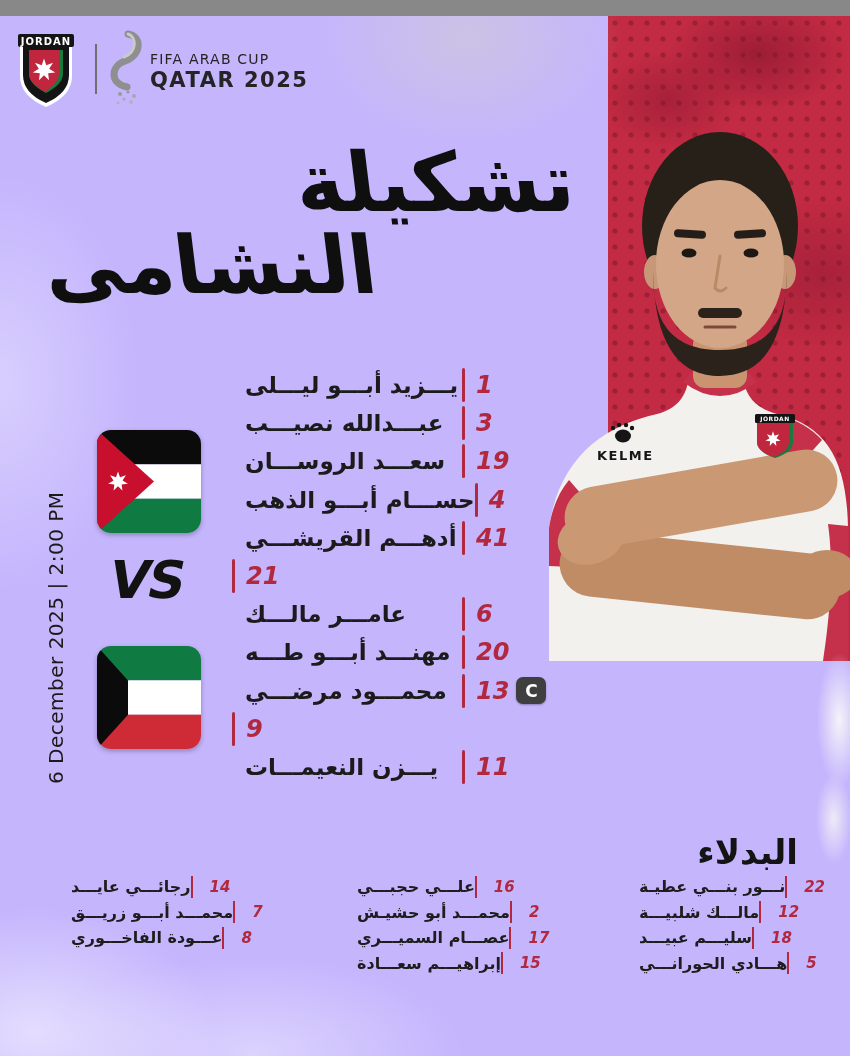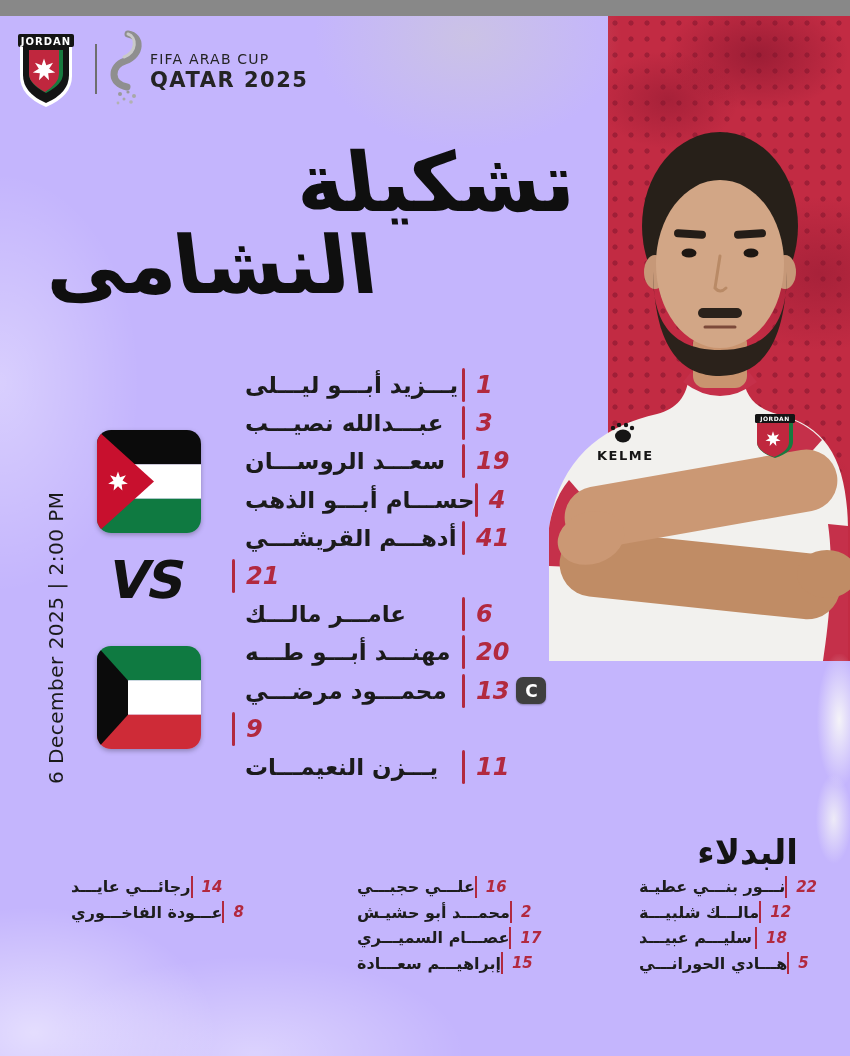--- a/index.html
+++ b/index.html
@@ -57,21 +57,21 @@
   .cap-badge{width:30px;height:27px;background:#3f3f3f;border-radius:7px;color:#fff;
     font-size:17px;font-weight:bold;font-style:normal;display:flex;align-items:center;justify-content:center;
     box-shadow:0 1px 2px rgba(0,0,0,.3);}
   
   .subs-heading{right:52px;top:816px;font-size:34px;font-weight:800;color:#141414;z-index:7;direction:rtl;}
   .subs-col{top:858px;width:178px;z-index:7;}
   .sb-row{display:flex;align-items:center;height:25.5px;}
   .sb-name{flex:1;direction:rtl;text-align:left;padding-left:9px;font-size:16px;font-weight:600;
     color:#1d1d1d;white-space:nowrap;}
   .sb-line{width:2px;height:22px;background:#b2293f;flex:none;}
-  .sb-num{width:42px;flex:none;padding-left:9px;font-size:15px;font-weight:800;font-style:italic;color:#b2293f;}
+  .sb-num{width:42px;flex:none;padding-left:17px;font-size:15px;font-weight:800;font-style:italic;color:#b2293f;}
   .col1{left:630px;} .col2{left:348px;} .col3{left:62px;}
   .player-photo{left:535px;top:80px;width:315px;height:565px;z-index:4;}
 </style>
 </head>
 <body>
 
 <div class="poster">
 
   <div class="abs red-band"></div>
 
@@ -309,19 +309,24 @@
     </div>
   </div>
 
   <div class="abs subs-col col3">
     <div class="sb-row">
       <div class="sb-name">رجائـــي عايـــد</div>
       <div class="sb-line"></div>
       <div class="sb-num">14</div>
     </div>
     <div class="sb-row">
+      <div class="sb-name">محمـــد أبـــو زريـــق</div>
+      <div class="sb-line"></div>
+      <div class="sb-num">7</div>
+    </div>
+    <div class="sb-row">
       <div class="sb-name">عـــودة الفاخـــوري</div>
       <div class="sb-line"></div>
       <div class="sb-num">8</div>
     </div>
   </div>
 
 </div>
 
 </body></html>

